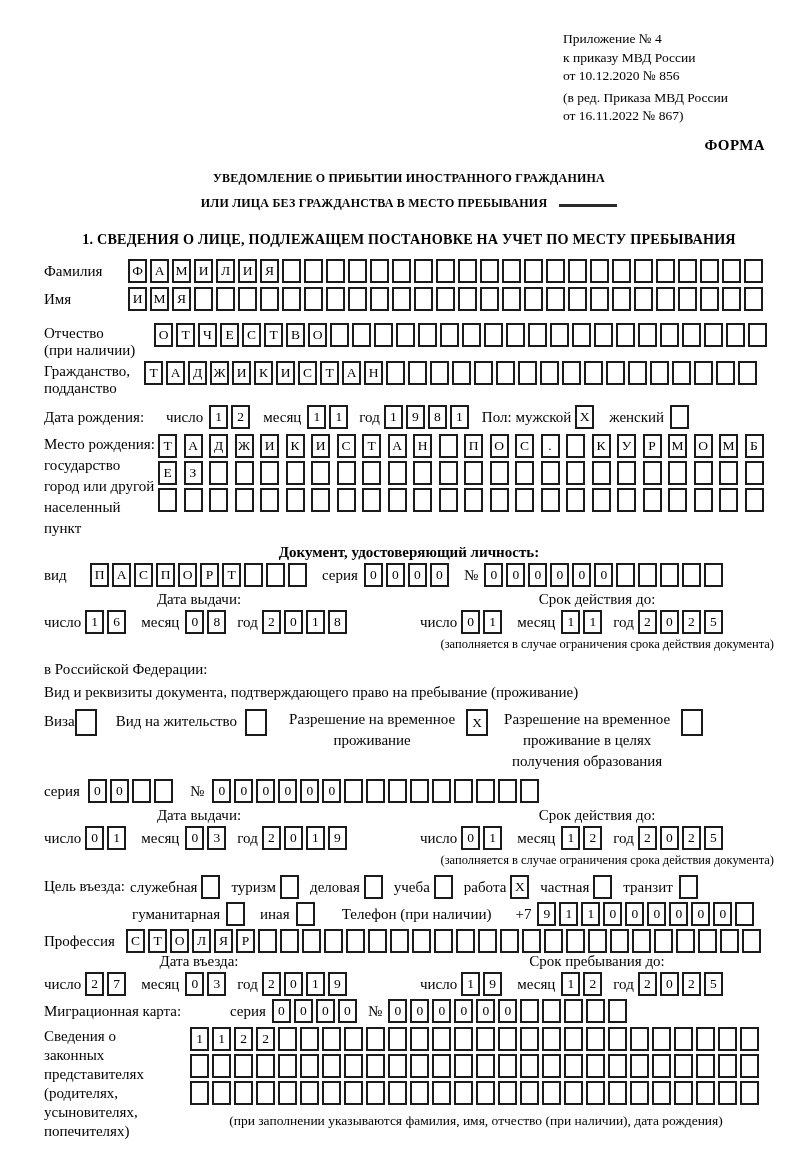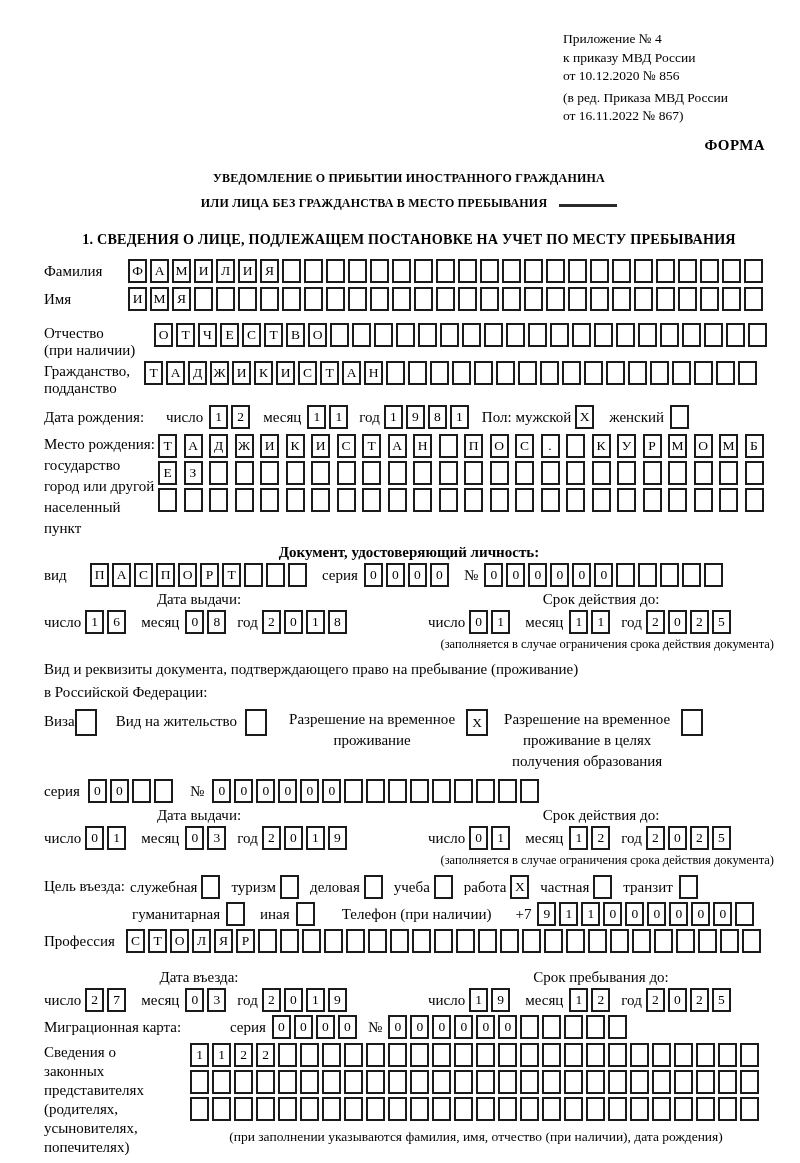--- a/index.html
+++ b/index.html
@@ -47,21 +47,21 @@
 
   
   .mlblock { display: flex; align-items: flex-start; margin-top: 5px; }
   .mlblock .labcol { flex-shrink: 0; line-height: 21px; }
   .mlblock .labcol.wide { line-height: 19px; }
   .mlblock .rowcol .crow { margin-bottom: 3px; display: flex; }
 
   .doc-heading { text-align: center; font-weight: bold; font-size: 15px; margin-top: 5px; }
 
   
-  .dateblock { display: flex; margin-top: 4px; gap: 8px; }
+  .dateblock { display: flex; margin-top: 4px; }
   .dcol.dleft { width: 352px; flex-shrink: 0; }
   .dcol.dright { flex: 1; padding-left: 24px; }
   .dhead { text-align: center; margin-bottom: 2px; line-height: 17px; }
   .dcol.dleft .dhead { width: 310px; }
   .drow { display: flex; align-items: center; }
   .dnote { font-size: 12.5px; margin-top: 3px; text-align: right; line-height: 15px; }
 
   .intro { margin-top: 6px; line-height: 23px; }
 
   
@@ -449,22 +449,22 @@
             <span class="cell">0</span>
             <span class="cell">2</span>
             <span class="cell">5</span>
           </span>
       </div>
       <div class="dnote">(заполняется в случае ограничения срока действия документа)</div>
     </div>
   </div>
 
   <div class="intro">
+    <div>в Российской Федерации:</div>
     <div>Вид и реквизиты документа, подтверждающего право на пребывание (проживание)</div>
-    <div>в Российской Федерации:</div>
   </div>
 
   <div class="optrow bigbox">
     <div class="opt">
       <span class="olabel">Виза</span>
       <span class="cells">
           <span class="cell"></span>
         </span>
     </div>
     <div class="opt ml16">
@@ -648,21 +648,21 @@
         <span class="cell"></span>
         <span class="cell"></span>
         <span class="cell"></span>
         <span class="cell"></span>
         <span class="cell"></span>
         <span class="cell"></span>
         <span class="cell"></span>
       </span>
   </div>
 
-  <div class="dateblock" style="margin-top:16px;">
+  <div class="dateblock" style="margin-top:0;">
     <div class="dcol dleft">
       <div class="dhead">Дата въезда:</div>
       <div class="drow">
         <span class="flabel mr4">число</span>
         <span class="cells">
             <span class="cell">2</span>
             <span class="cell">7</span>
           </span>
         <span class="flabel ml12 mr6">месяц</span>
         <span class="cells">

